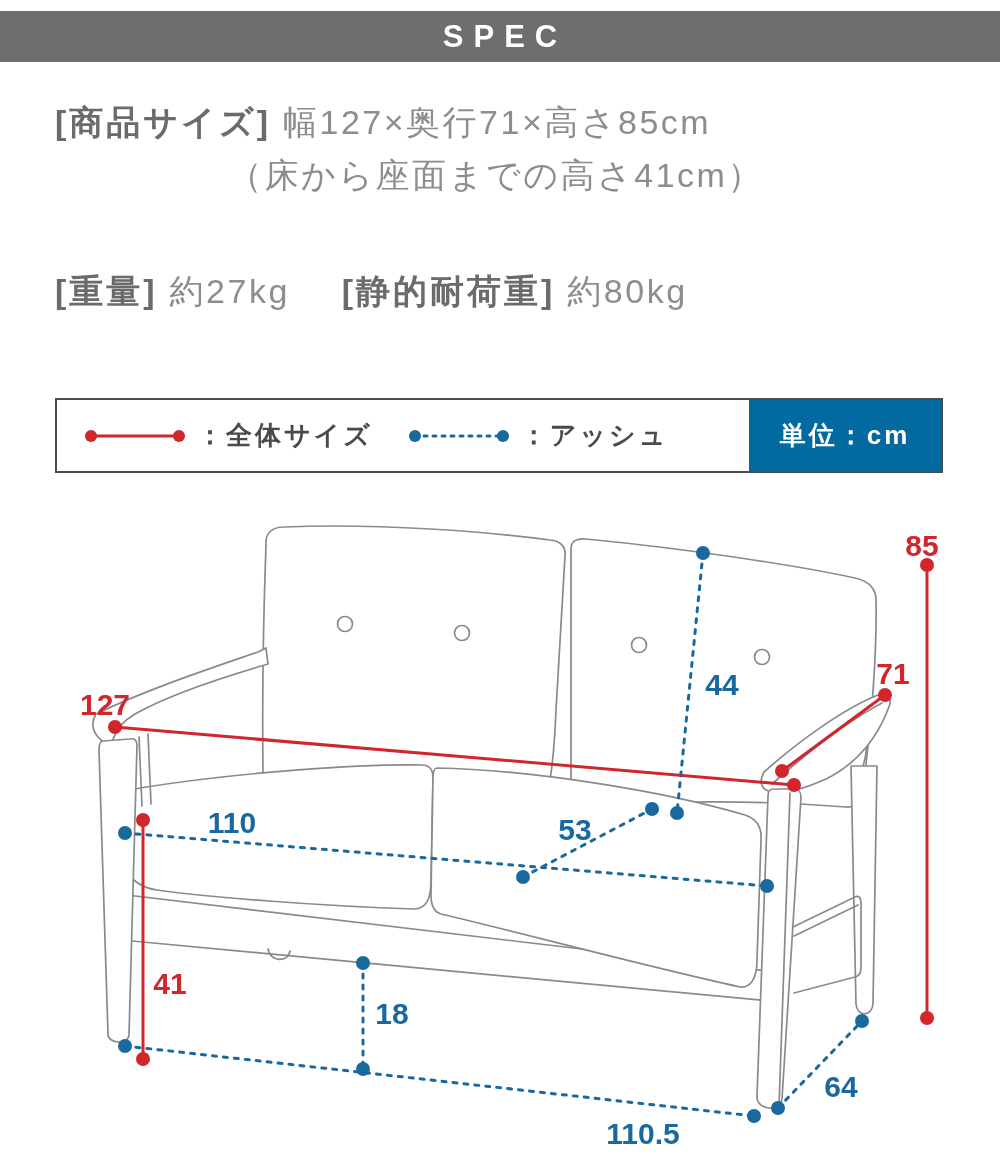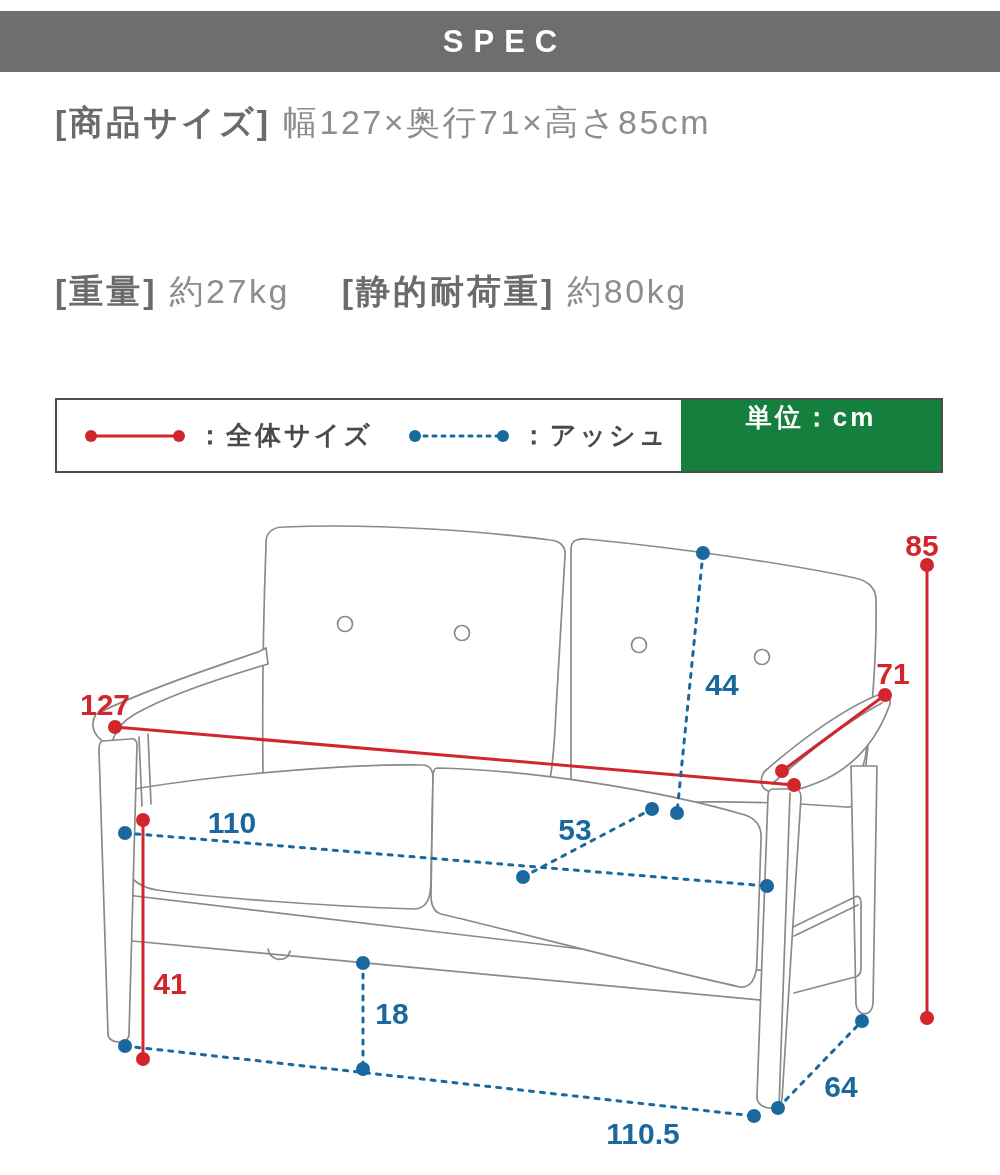--- a/index.html
+++ b/index.html
@@ -1,55 +1,58 @@
 <!DOCTYPE html>
 <html><head>
 <meta charset="utf-8">
 <style>
   html,body{margin:0;padding:0;background:#ffffff;}
   #page{position:relative;width:1000px;height:1175px;background:#fff;overflow:hidden;
         font-family:"Liberation Sans","DejaVu Sans",sans-serif;}
   
-  .spec-bar{position:absolute;left:0;top:11px;width:1000px;height:61px;background:#6e6e6e;
+  .spec-bar{position:absolute;left:0;top:11px;width:1000px;height:51px;background:#6e6e6e;
             display:flex;align-items:center;justify-content:center;}
   .spec-bar span{color:#ffffff;font-size:31px;font-weight:600;letter-spacing:10px;padding-left:10px;}
   
   .line{position:absolute;font-size:34px;letter-spacing:2.5px;white-space:nowrap;color:#8d8d8d;}
   .line b{font-weight:bold;color:#6b6b6b;letter-spacing:3px;}
   .gap{display:inline-block;width:28px;}
   #l1{left:55px;top:100px;}
   #l2{left:228px;top:153px;}
   #l3{left:55px;top:212px;}
   #l4{left:55px;top:269px;}
   #l5{left:55px;top:326px;}
   
   .legend{position:absolute;left:55px;top:398px;width:888px;height:75px;border:2.5px solid #4d4d4d;
           box-sizing:border-box;display:flex;align-items:stretch;background:#fff;}
   .legend-left{flex:1;display:flex;align-items:center;padding-left:26px;text-align:right;}
   .legend-left .txt{font-size:26px;font-weight:bold;color:#4a4a4a;letter-spacing:3px;white-space:nowrap;}
   .legend-left svg{margin:0 10px 0 0;}
   .legend-left .txt + svg{margin-left:34px;}
-  .legend-unit{width:260px;background:#15803d;display:flex;justify-content:center;}
+  .legend-unit{width:192px;background:#0369a1;display:flex;align-items:center;justify-content:center;}
   .legend-unit span{color:#fff;font-size:26px;font-weight:bold;letter-spacing:3px;}
   
   #diagram{position:absolute;left:0;top:480px;}
   .dimlabel{font-size:30px;font-weight:bold;}
 </style>
 </head>
 <body>
 
 <div id="page">
 
   <div class="spec-bar">
     <span>SPEC</span>
   </div>
 
   <div class="line" id="l1">
     <b>[商品サイズ]</b>
     <span>幅127×奥行71×高さ85cm</span>
+  </div>
+  <div class="line" id="l2">
+    <span>（床から座面までの高さ41cm）</span>
   </div>
   <div class="line" id="l4">
     <b>[重量]</b>
     <span>約27kg</span>
     <span class="gap"></span>
     <b>[静的耐荷重]</b>
     <span>約80kg</span>
   </div>
 
   <div class="legend">

